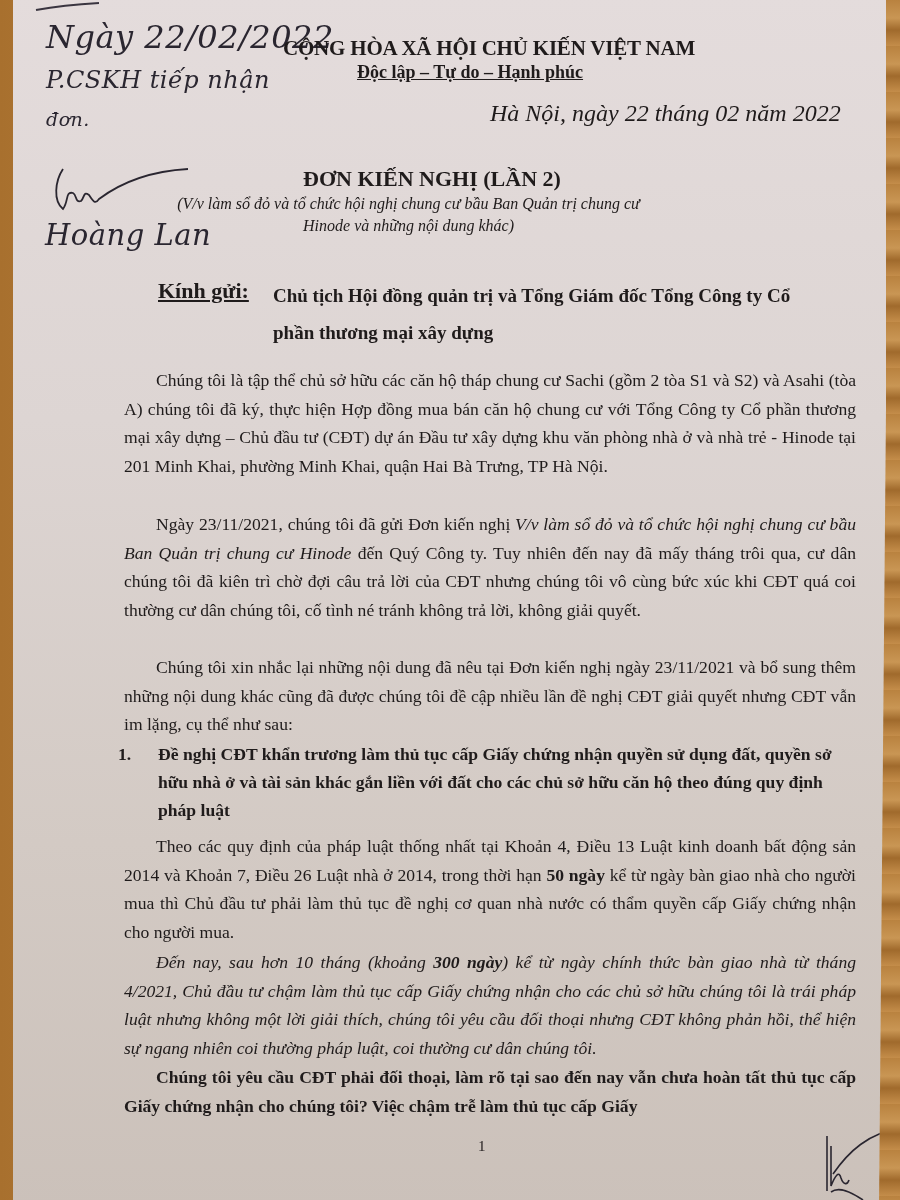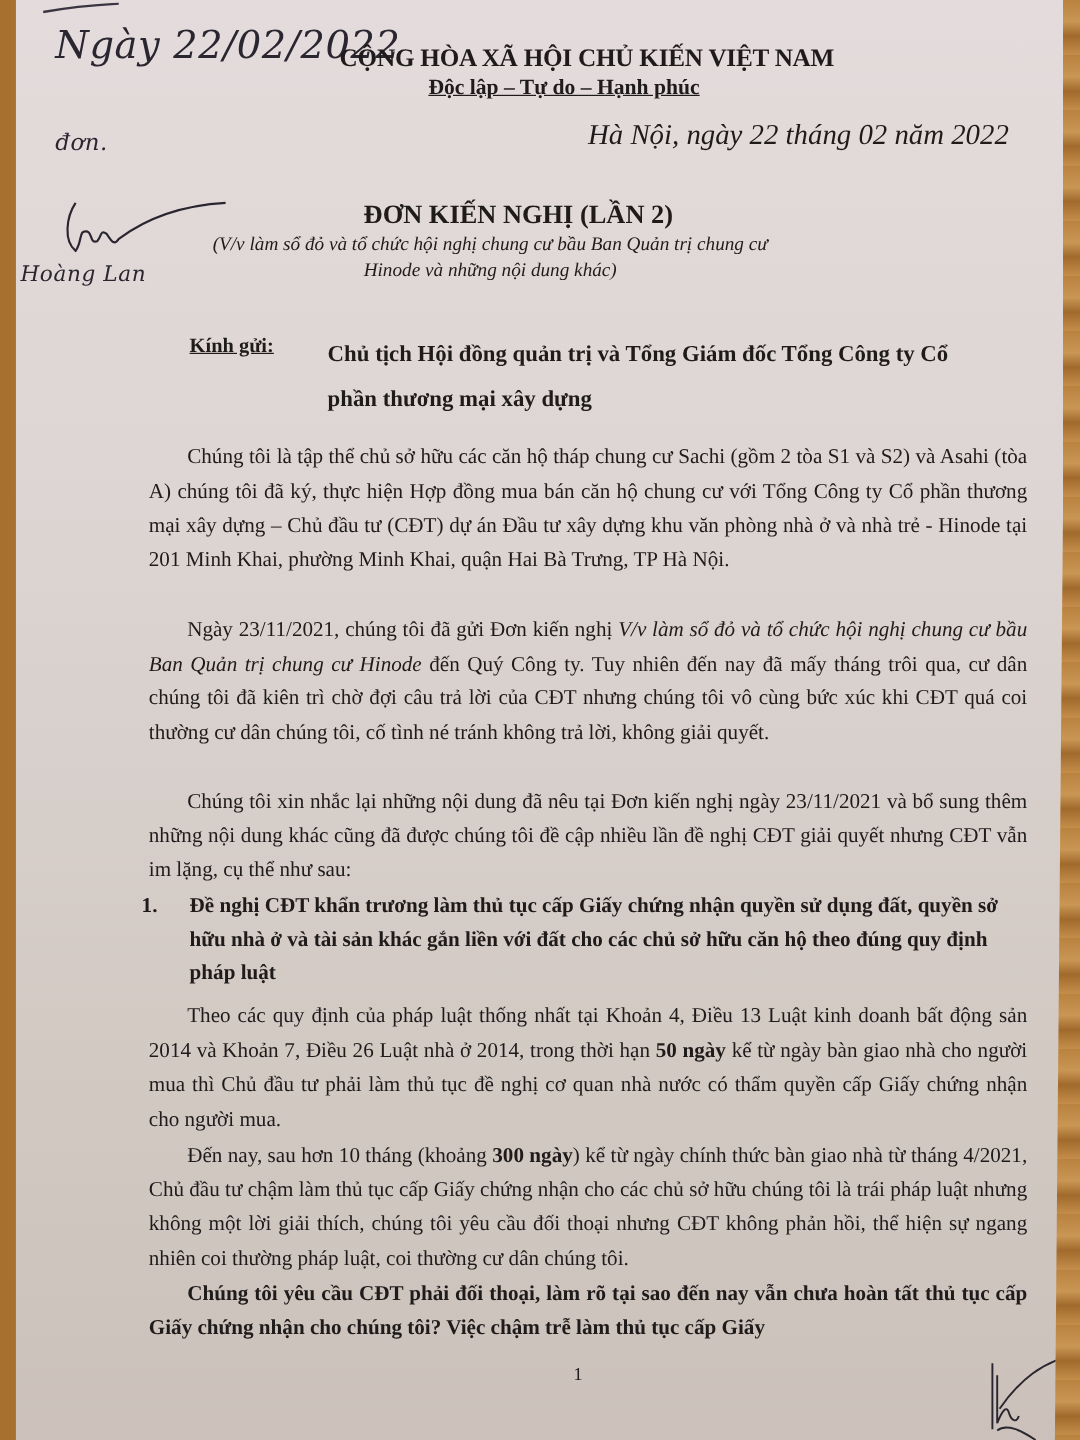--- a/index.html
+++ b/index.html
@@ -22,21 +22,21 @@
     .hand {
       font-family: "DejaVu Serif", serif; font-style: italic; color: #2a2630;
       font-weight: normal; letter-spacing: 0.5px;
     }
     .national { left: 270px; top: 40px; font-weight: bold; font-size: 21px; letter-spacing: -0.2px; }
     .motto { left: 344px; top: 66px; font-weight: bold; font-size: 18px; text-decoration: underline; }
     .place-date { left: 477px; top: 104px; font-style: italic; font-size: 24px; }
     .doc-title { left: 253px; top: 170px; font-weight: bold; font-size: 22px; margin-left: 37px; }
     .subject { left: 0; width: 791px; top: 197px; font-style: italic; font-size: 16px; text-align: center; line-height: 22px; white-space: normal; }
     .subject span { display: block; }
-    .to-label { left: 145px; top: 282px; font-weight: bold; font-size: 17px; text-decoration: underline; }
+    .to-label { left: 145px; top: 282px; font-weight: bold; font-size: 22px; text-decoration: underline; }
     .to-value { left: 260px; top: 281px; font-weight: bold; font-size: 19px; line-height: 37px; white-space: normal; width: 560px; }
     .body-text {
       position: absolute; left: 111px; width: 732px; font-size: 17.6px; line-height: 28.6px;
       text-align: justify; text-indent: 32px;
     }
     .body-text b { font-weight: bold; }
     .list-item {
       position: absolute; left: 105px; width: 745px; font-weight: bold; font-size: 17.6px; line-height: 28px;
     }
     .list-item .num { position: absolute; left: 0; top: 0; }
@@ -51,26 +51,27 @@
 <body>
 
 <div class="wood-right"></div>
 
 <div class="page">
 
   <svg class="sig" style="left:20px;top:6px" width="70" height="12">
     <path d="M3 8 Q30 3 66 1" stroke="#3a3540" stroke-width="2" fill="none"></path>
   </svg>
   <div class="abs hand" style="left:33px;top:22px;font-size:32px;">Ngày 22/02/2022</div>
+  <div class="abs hand" style="left:33px;top:70px;font-size:24px;">P.CSKH tiếp nhận</div>
   <div class="abs hand" style="left:33px;top:112px;font-size:19px;">đơn.</div>
 
   <svg class="sig" style="left:30px;top:165px" width="160" height="60">
     <path d="M20 8 C12 20 10 40 20 48 C26 40 22 30 30 32 C34 34 32 42 38 40 C42 36 40 30 46 34 C50 40 52 44 56 38 C80 20 110 10 145 8" stroke="#2a2630" stroke-width="1.8" fill="none"></path>
   </svg>
-  <div class="abs hand" style="left:4px;top:222px;font-size:18px;">Hoàng Lan</div>
+  <div class="abs hand" style="left:32px;top:222px;font-size:29px;">Hoàng Lan</div>
 
   <div class="abs national">CỘNG HÒA XÃ HỘI CHỦ KIẾN VIỆT NAM</div>
   <div class="abs motto">Độc lập – Tự do – Hạnh phúc</div>
   <div class="abs place-date">Hà Nội, ngày 22  tháng  02 năm 2022</div>
 
   <div class="abs doc-title">ĐƠN KIẾN NGHỊ (LẦN 2)</div>
   <div class="abs subject">
     <span>(V/v làm sổ đỏ và tổ chức hội nghị chung cư bầu Ban Quản trị chung cư</span>
     <span>Hinode và những nội dung khác)</span>
   </div>
@@ -88,21 +89,21 @@
 
   <div class="list-item" style="top:744px;">
     <span class="num">1.</span>
     <span class="txt">Đề nghị CĐT khẩn trương làm thủ tục cấp Giấy chứng nhận quyền sử dụng đất, quyền sở hữu nhà ở và tài sản khác gắn liền với đất cho các chủ sở hữu căn hộ theo đúng quy định pháp luật</span>
   </div>
 
   <div class="body-text" style="top:836px;">
     <span>Theo các quy định của pháp luật thống nhất tại Khoản 4, Điều 13 Luật kinh doanh bất động sản 2014 và Khoản 7, Điều 26 Luật nhà ở 2014, trong thời hạn </span><b>50 ngày</b><span> kể từ ngày bàn giao nhà cho người mua thì Chủ đầu tư phải làm thủ tục đề nghị cơ quan nhà nước có thẩm quyền cấp Giấy chứng nhận cho người mua.</span>
   </div>
 
-  <div class="body-text" style="top:952px;">
+  <div class="body-text" style="top:952px;font-style:italic;">
     <span>Đến nay, sau hơn 10 tháng (khoảng </span><b>300 ngày</b><span>) kể từ ngày chính thức bàn giao nhà từ tháng 4/2021, Chủ đầu tư chậm làm thủ tục cấp Giấy chứng nhận cho các chủ sở hữu chúng tôi là trái pháp luật nhưng không một lời giải thích, chúng tôi yêu cầu đối thoại nhưng CĐT không phản hồi, thể hiện sự ngang nhiên coi thường pháp luật, coi thường cư dân chúng tôi.</span>
   </div>
 
   <div class="body-text bold-para" style="top:1067px;">Chúng tôi yêu cầu CĐT phải đối thoại, làm rõ tại sao đến nay vẫn chưa hoàn tất thủ tục cấp Giấy chứng nhận cho chúng tôi? Việc chậm trễ làm thủ tục cấp Giấy</div>
 
   <div class="abs page-num">1</div>
 
   <svg class="sig" style="left:808px;top:1130px" width="72" height="75">
     <path d="M6 10 L6 65 M10 20 L10 60 C14 50 18 44 20 52 C22 58 26 60 28 54" stroke="#2a2630" stroke-width="1.6" fill="none"></path>
     <path d="M12 48 C30 22 48 10 70 4" stroke="#2a2630" stroke-width="1.6" fill="none"></path>

